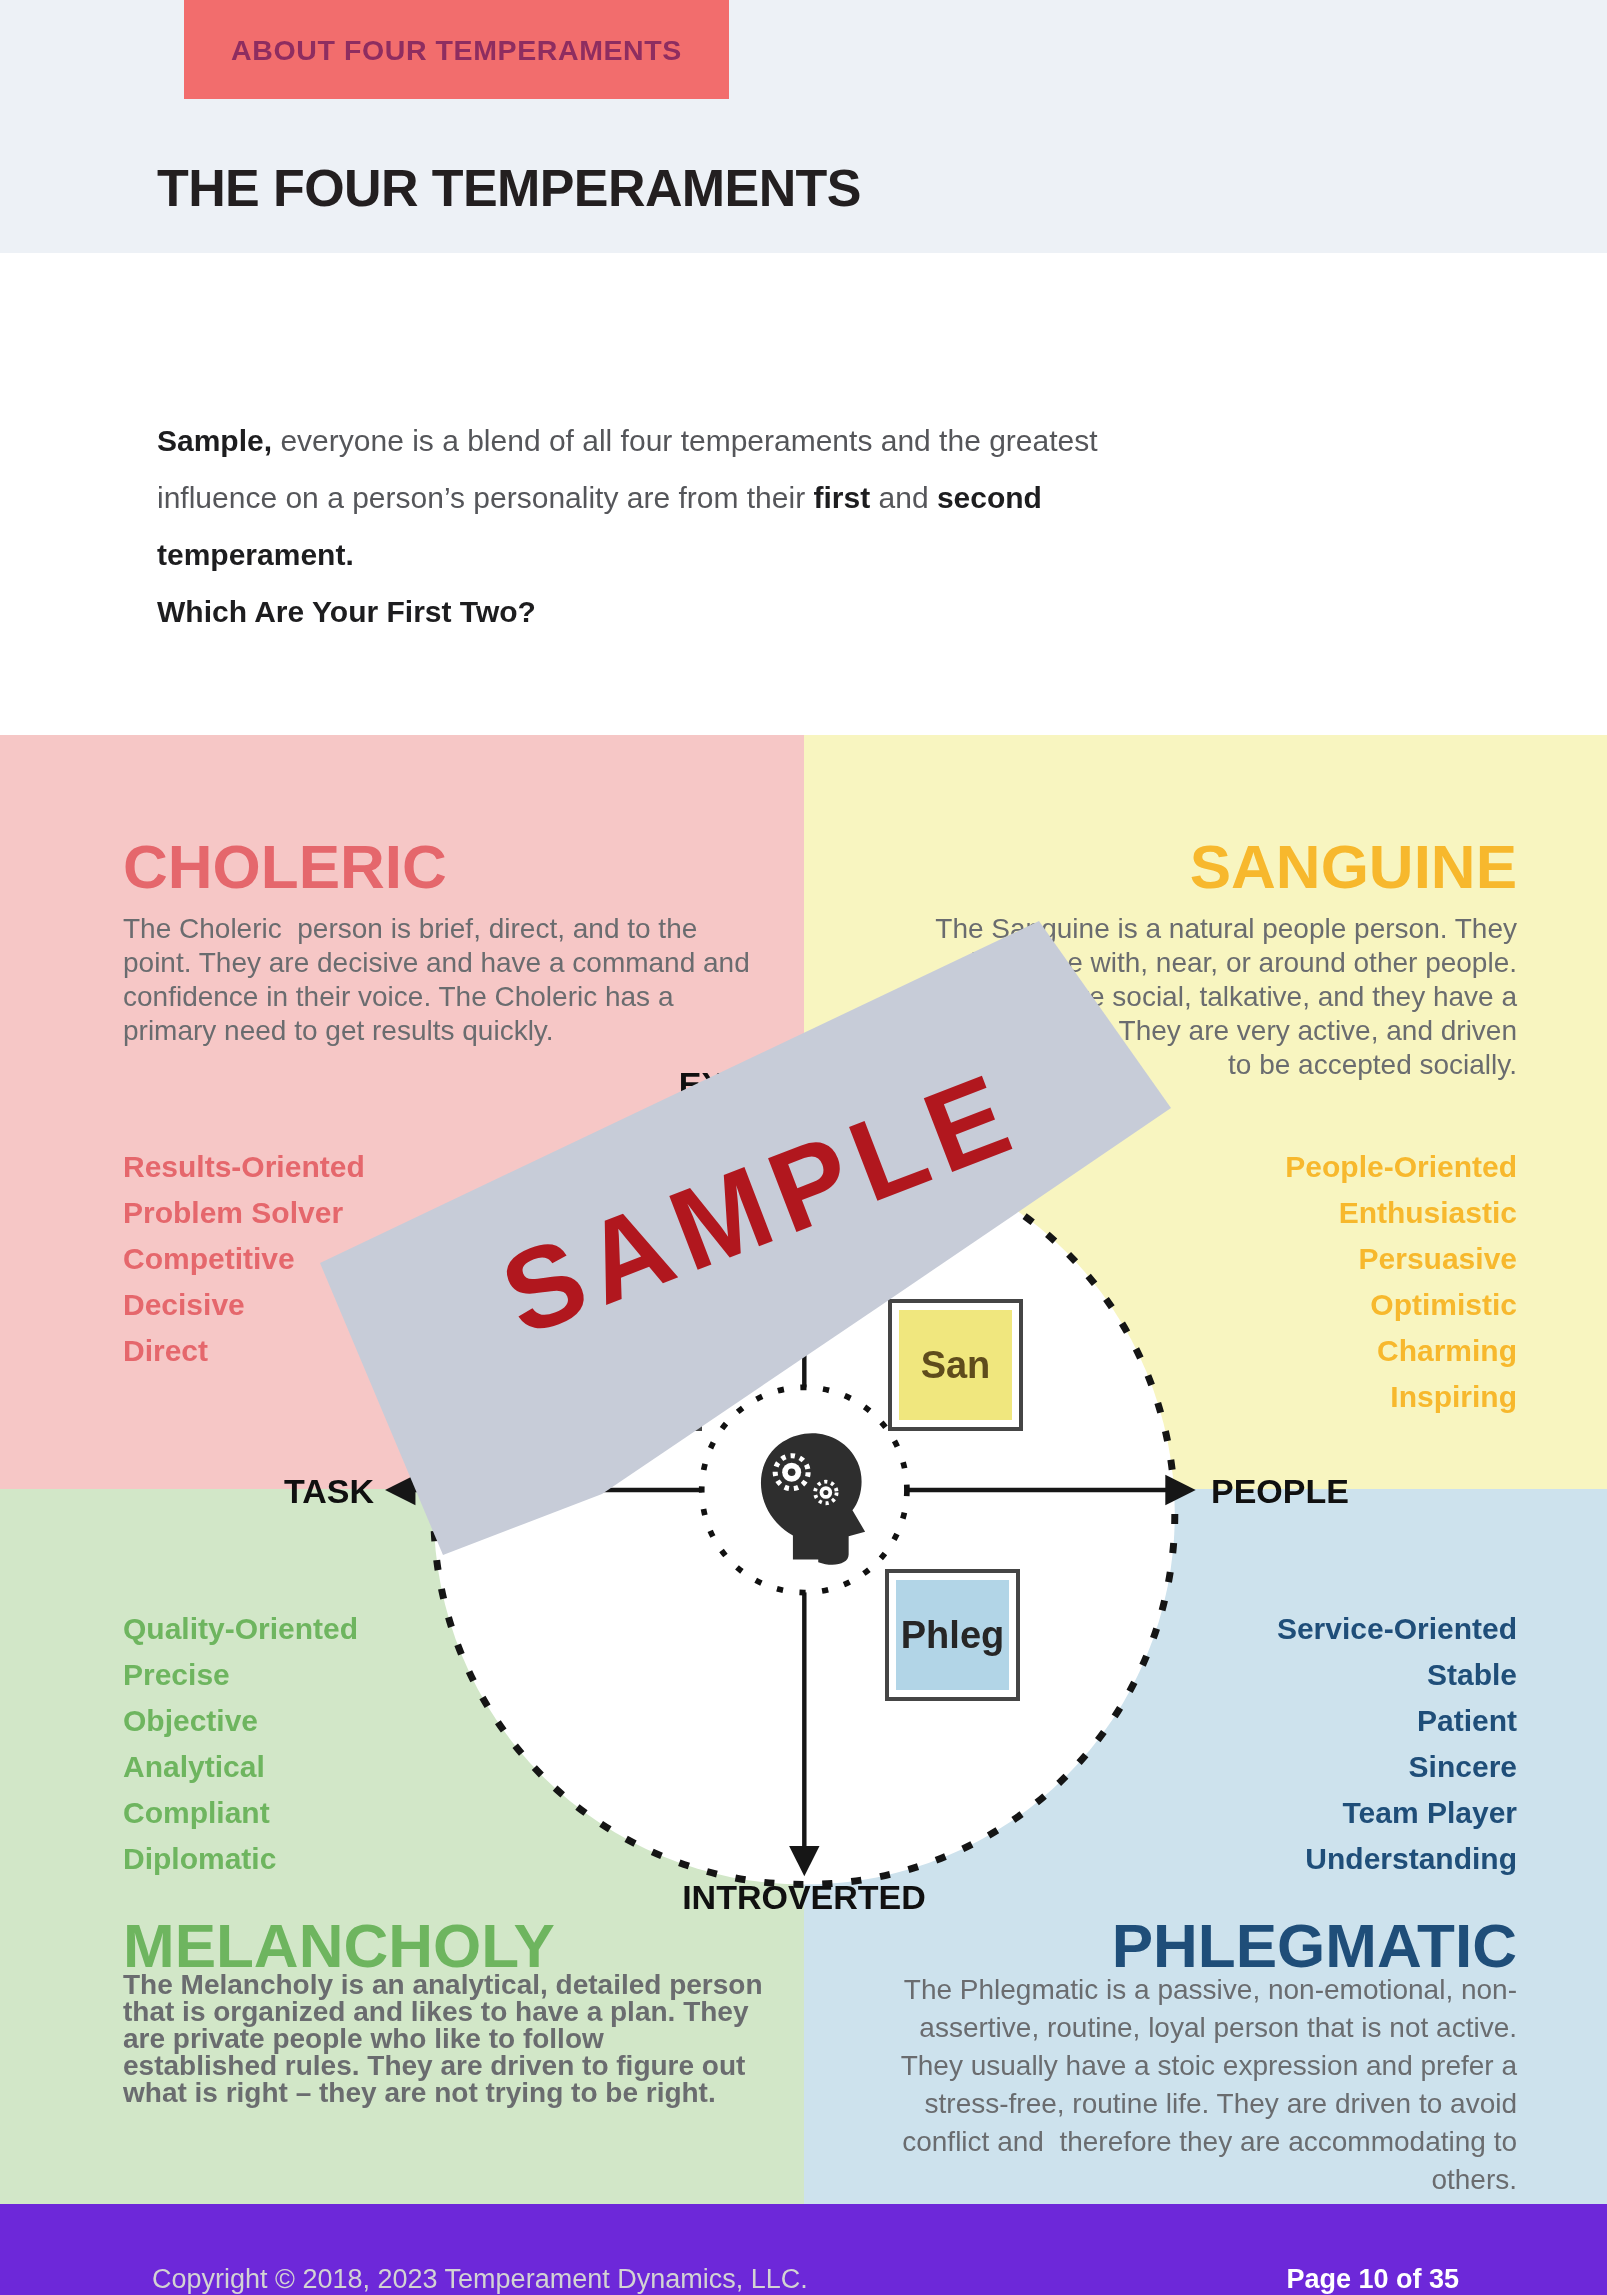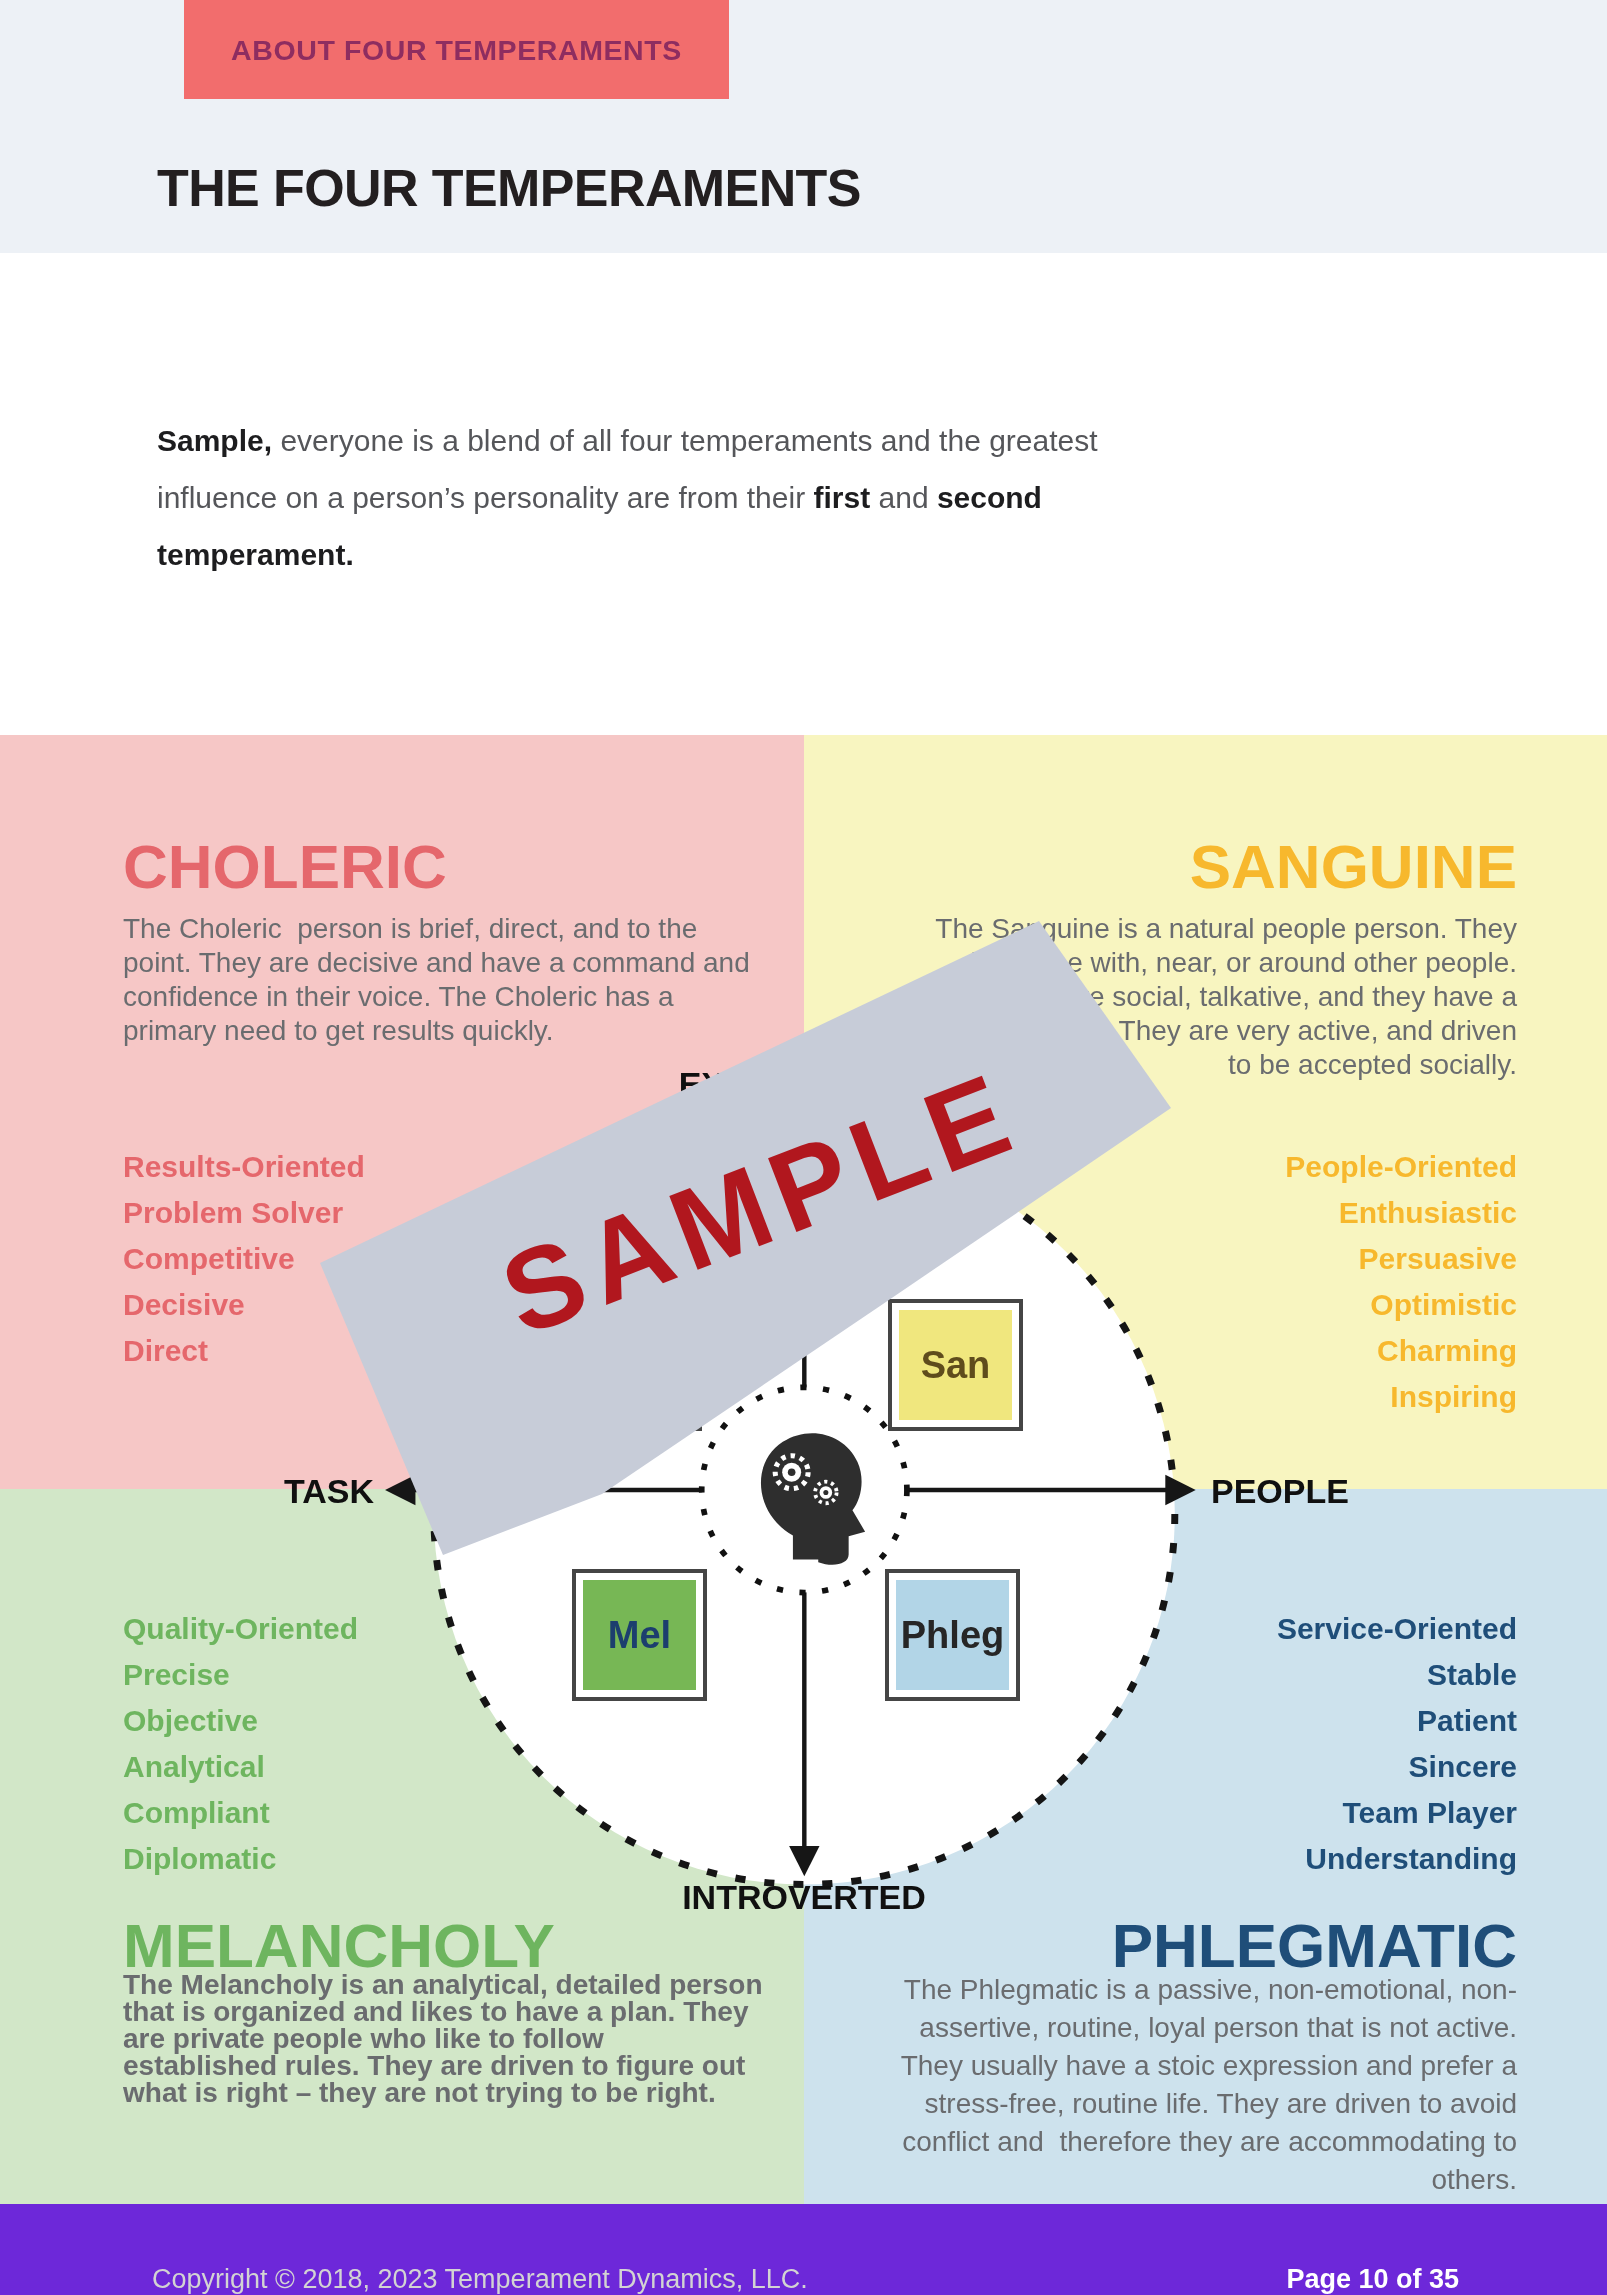--- a/index.html
+++ b/index.html
@@ -80,20 +80,21 @@
     <div class="badge">
       <span class="badge-label">ABOUT FOUR TEMPERAMENTS</span>
     </div>
     <div class="page-title">THE FOUR TEMPERAMENTS</div>
   </div>
 
   <div class="intro">
     <div class="iline"><strong>Sample,</strong><span> everyone is a blend of all four temperaments and the greatest</span></div>
     <div class="iline"><span>influence on a person’s personality are from their </span><strong>first</strong><span> and </span><strong>second</strong></div>
     <div class="iline"><strong>temperament.</strong></div>
+    <div class="iline"><strong>Which Are Your First Two?</strong></div>
   </div>
 
   <div class="quad q-tl"></div>
   <div class="quad q-tr"></div>
   <div class="quad q-bl"></div>
   <div class="quad q-br"></div>
 
   <div class="qh qh-choleric">CHOLERIC</div>
   <div class="qh qh-sanguine">SANGUINE</div>
   <div class="qh qh-melancholy">MELANCHOLY</div>
@@ -165,23 +166,20 @@
   <div class="axis-label al-bottom">INTROVERTED</div>
   <div class="axis-label al-left">TASK</div>
   <div class="axis-label al-right">PEOPLE</div>
 
   <div class="dbox dbox-chol">
     <div class="dbox-in">Chol</div>
   </div>
   <div class="dbox dbox-san">
     <div class="dbox-in">San</div>
   </div>
-  <div class="dbox dbox-mel">
-    <div class="dbox-in">Mel</div>
-  </div>
   <div class="dbox dbox-phleg">
     <div class="dbox-in">Phleg</div>
   </div>
 
   <div class="watermark">
     <div class="wm-text">SAMPLE</div>
   </div>
 
   <div class="footer">
     <span class="copyright">Copyright © 2018, 2023 Temperament Dynamics, LLC.</span>

